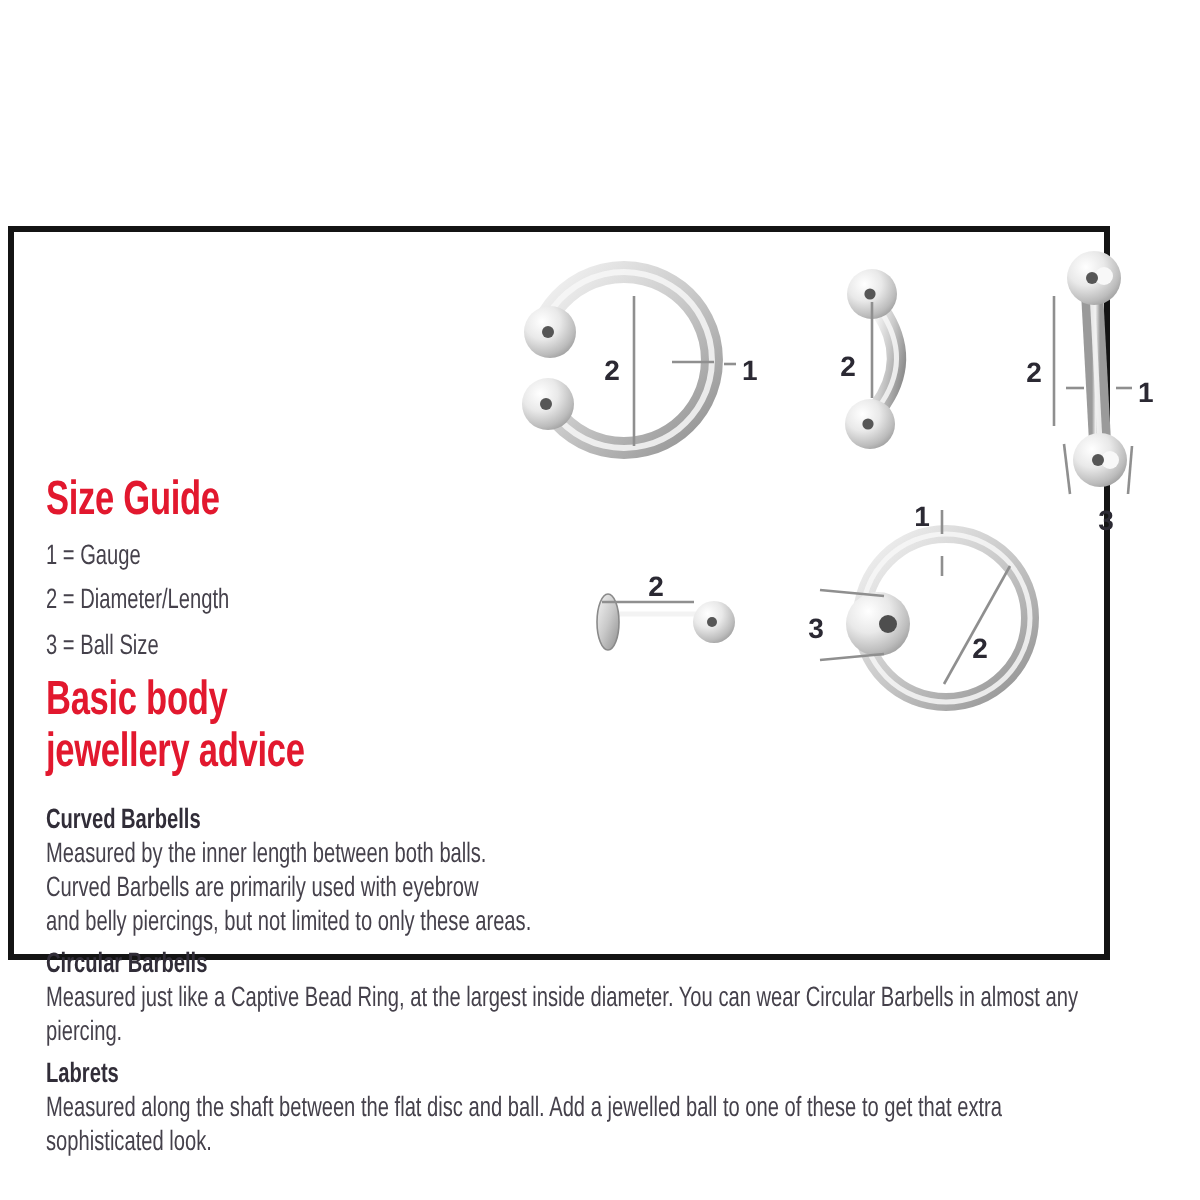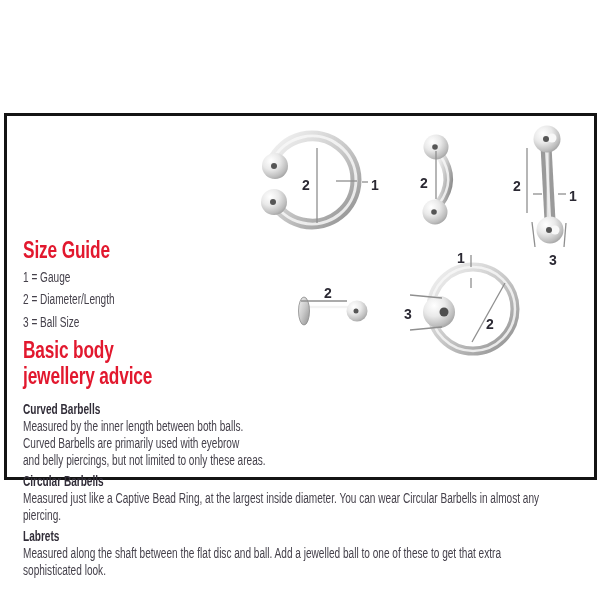--- a/index.html
+++ b/index.html
@@ -1,21 +1,21 @@
 <!DOCTYPE html>
 <html style="--accent: #e2182e;"><head>
 <meta charset="utf-8">
 <style>
   html,body{margin:0;padding:0;background:#ffffff;}
   .page{
     position:relative;width:600px;height:600px;background:#ffffff;overflow:hidden;
     font-family:"Liberation Sans",sans-serif;
   }
   .guide-box{
-    position:absolute;left:4px;top:113px;width:593px;height:367px;
+    position:absolute;left:4px;top:113px;width:551px;height:367px;
     border:3px solid #141414;box-sizing:border-box;background:#ffffff;
   }
   .txt{position:absolute;white-space:nowrap;transform:scaleX(0.72);transform-origin:0 0;}
   .title{
     left:16px;top:120px;font-size:24px;font-weight:bold;color:var(--accent,#e2182e);
     letter-spacing:-0.2px;
   }
   .legend{left:16px;top:150px;font-size:14px;line-height:22.4px;color:#45414b;}
   .advice{
     left:16px;top:221px;font-size:24px;font-weight:bold;line-height:26px;

